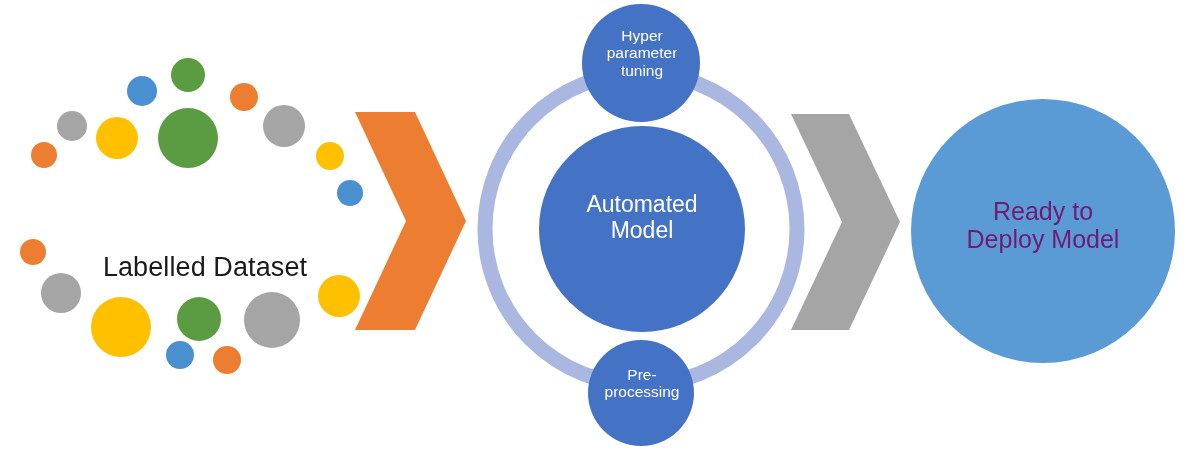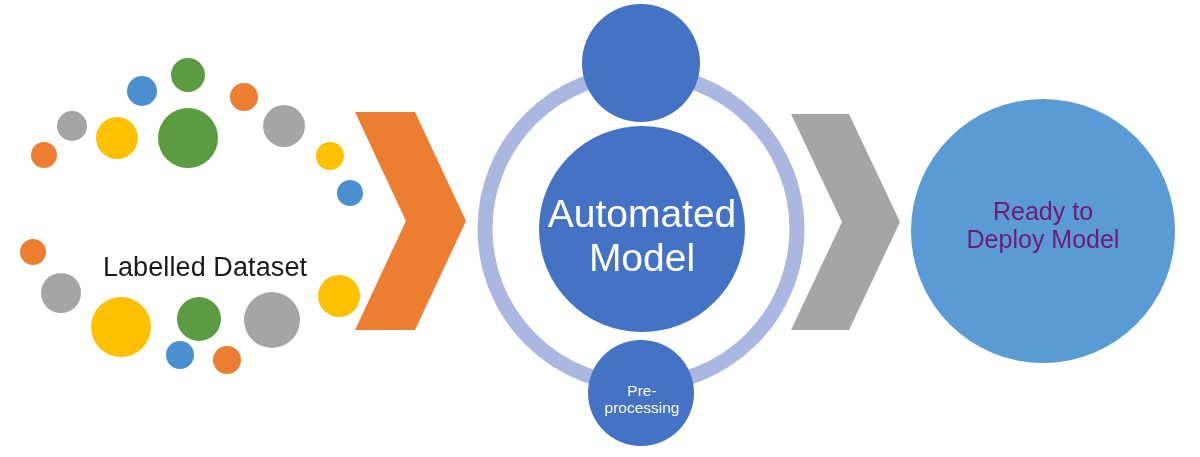--- a/index.html
+++ b/index.html
@@ -37,33 +37,33 @@
     width: 290px;
     font-size: 27px;
     color: #1a1a1a;
     letter-spacing: 0.1px;
     margin-top: 47px;
   }
   #automated-model-label {
     left: 542px;
     top: 192px;
     width: 200px;
-    font-size: 39px;
+    font-size: 23px;
     color: #ffffff;
   }
   #hyper-label {
     left: 586px;
     top: 27px;
     width: 112px;
     font-size: 15.5px;
     color: #ffffff;
   }
   #preproc-label {
     left: 586px;
-    top: 382px;
+    top: 366px;
     width: 112px;
     font-size: 15.5px;
     color: #ffffff;
   }
   #deploy-label {
     left: 943px;
     top: 197px;
     width: 200px;
     font-size: 25px;
     color: #701a75;
@@ -106,20 +106,23 @@
     <circle cx="641" cy="63" r="59" fill="#4472c4"></circle>
     <circle cx="641" cy="393" r="53" fill="#4472c4"></circle>
 
     <polygon points="791,114 849,114 900,222 849,330 791,330 842,222" fill="#a5a5a5"></polygon>
 
     <circle cx="1043" cy="231" r="132" fill="#5b9bd5"></circle>
   </svg>
 
   <div class="txt" id="dataset-label">Labelled Dataset</div>
 
+  <div class="txt" id="hyper-label">Hyper
+parameter
+tuning</div>
 
   <div class="txt" id="automated-model-label">Automated
 Model</div>
 
   <div class="txt" id="preproc-label">Pre-
 processing</div>
 
   <div class="txt" id="deploy-label">Ready to
 Deploy Model</div>
 

